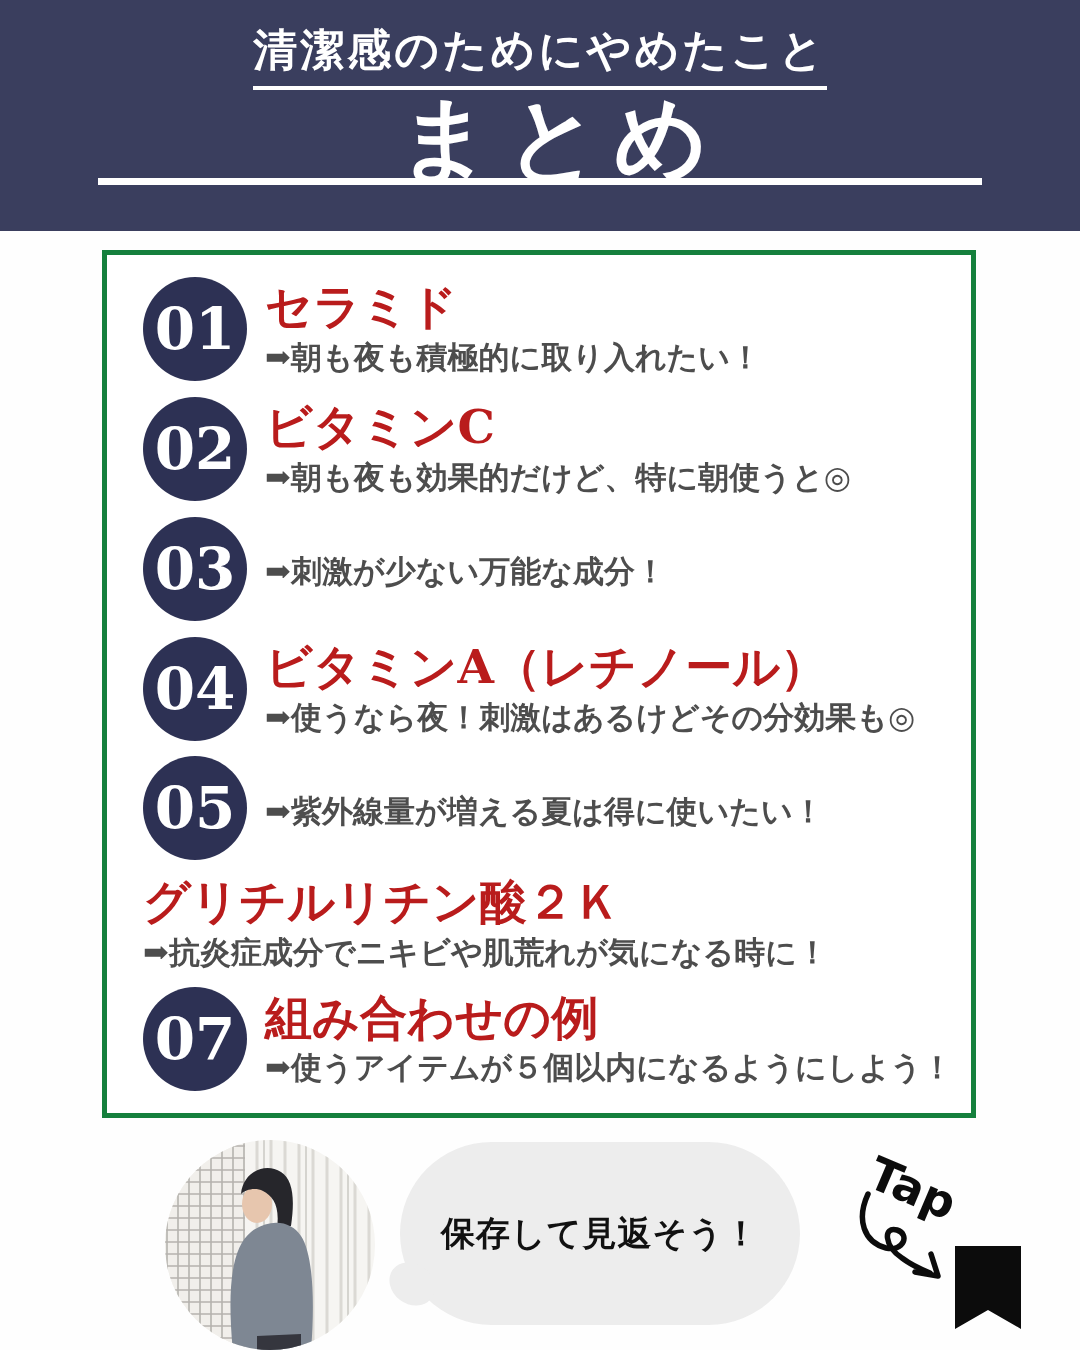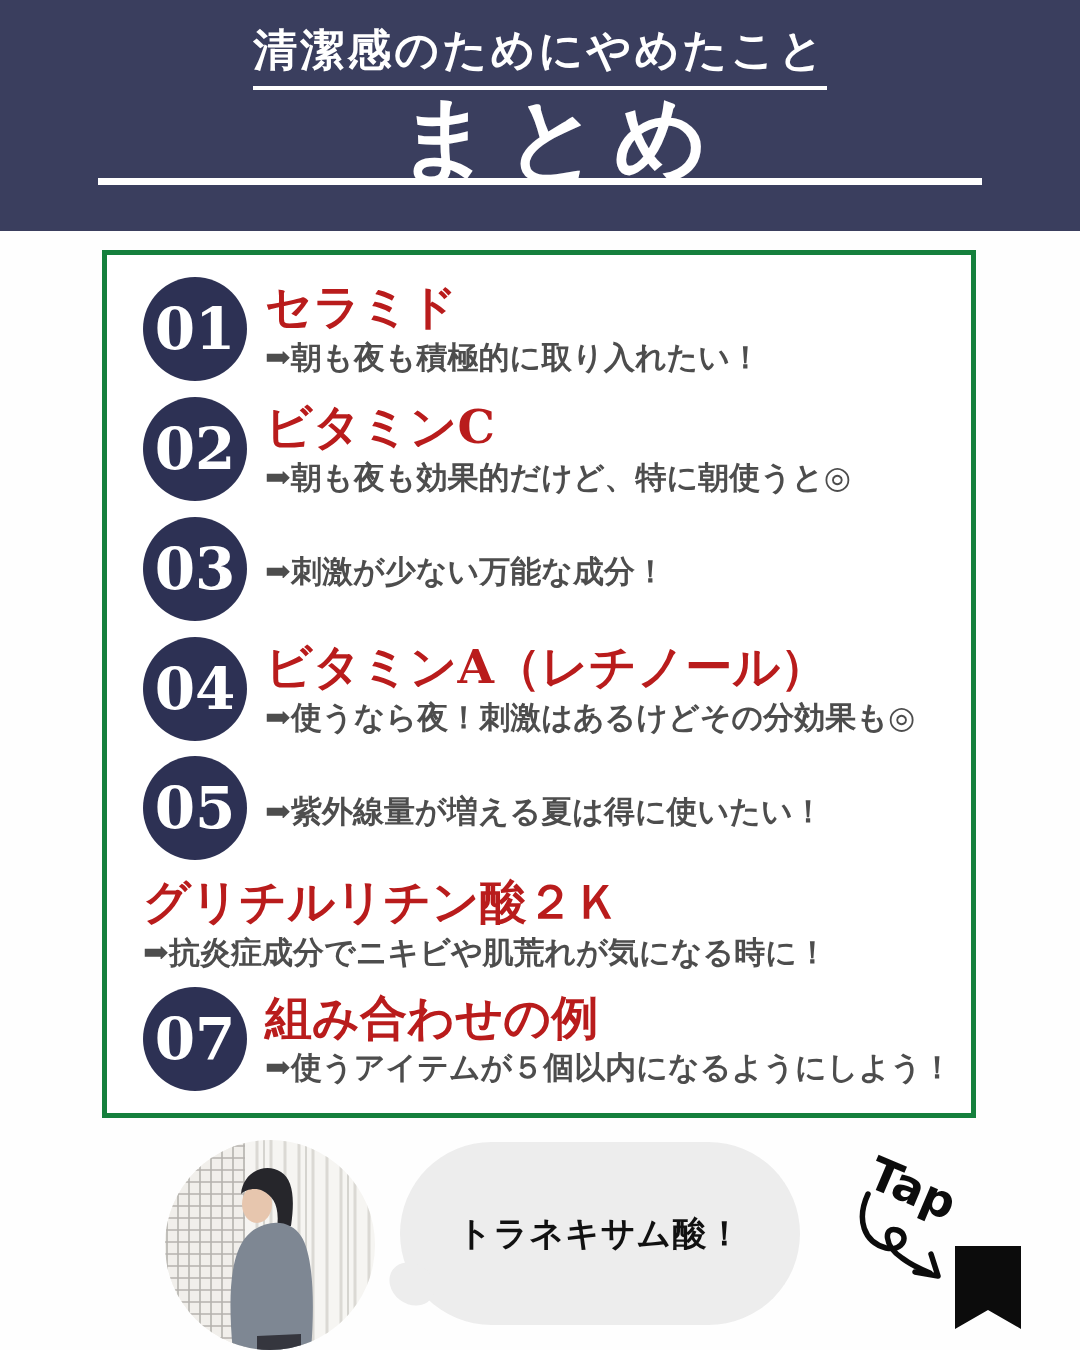--- a/index.html
+++ b/index.html
@@ -180,21 +180,21 @@
 
       <ellipse cx="92" cy="64" rx="15" ry="19" fill="#e7c6ae"></ellipse>
       <path d="M76,54 C78,32 100,22 116,32 C128,40 130,58 126,86 L112,88 C115,66 108,56 98,51 C90,47 80,50 76,54 Z" fill="#26262b"></path>
       <path d="M96,88 L112,85 L105,97 Z" fill="#fdfdfd"></path>
       <path d="M68,212 C62,150 66,108 86,92 C104,78 126,80 136,96 C148,114 150,160 146,212 Z" fill="#7e8793"></path>
       <path d="M92,196 L136,194 L136,210 L92,210 Z" fill="#35363e"></path>
     </g>
   </svg>
 
   <div class="bubble">
-    <span class="bubble-text">トラネキサム酸！</span>
+    <span class="bubble-text">保存して見返そう！</span>
   </div>
 
   <div class="tap-label">Tap</div>
   <svg class="tap-arrow" viewBox="0 0 100 100" width="100" height="100" aria-hidden="true">
     <path d="M16,12 C4,38 12,60 34,66 C52,70 58,52 45,48 C31,44 32,64 50,76 C58,82 68,87 78,91" fill="none" stroke="#0c0c0c" stroke-width="5.5" stroke-linecap="round"></path>
     <path d="M86,94 L63,90 M86,94 L79,72" fill="none" stroke="#0c0c0c" stroke-width="5.5" stroke-linecap="round"></path>
   </svg>
 
   <div class="bookmark"></div>
 

